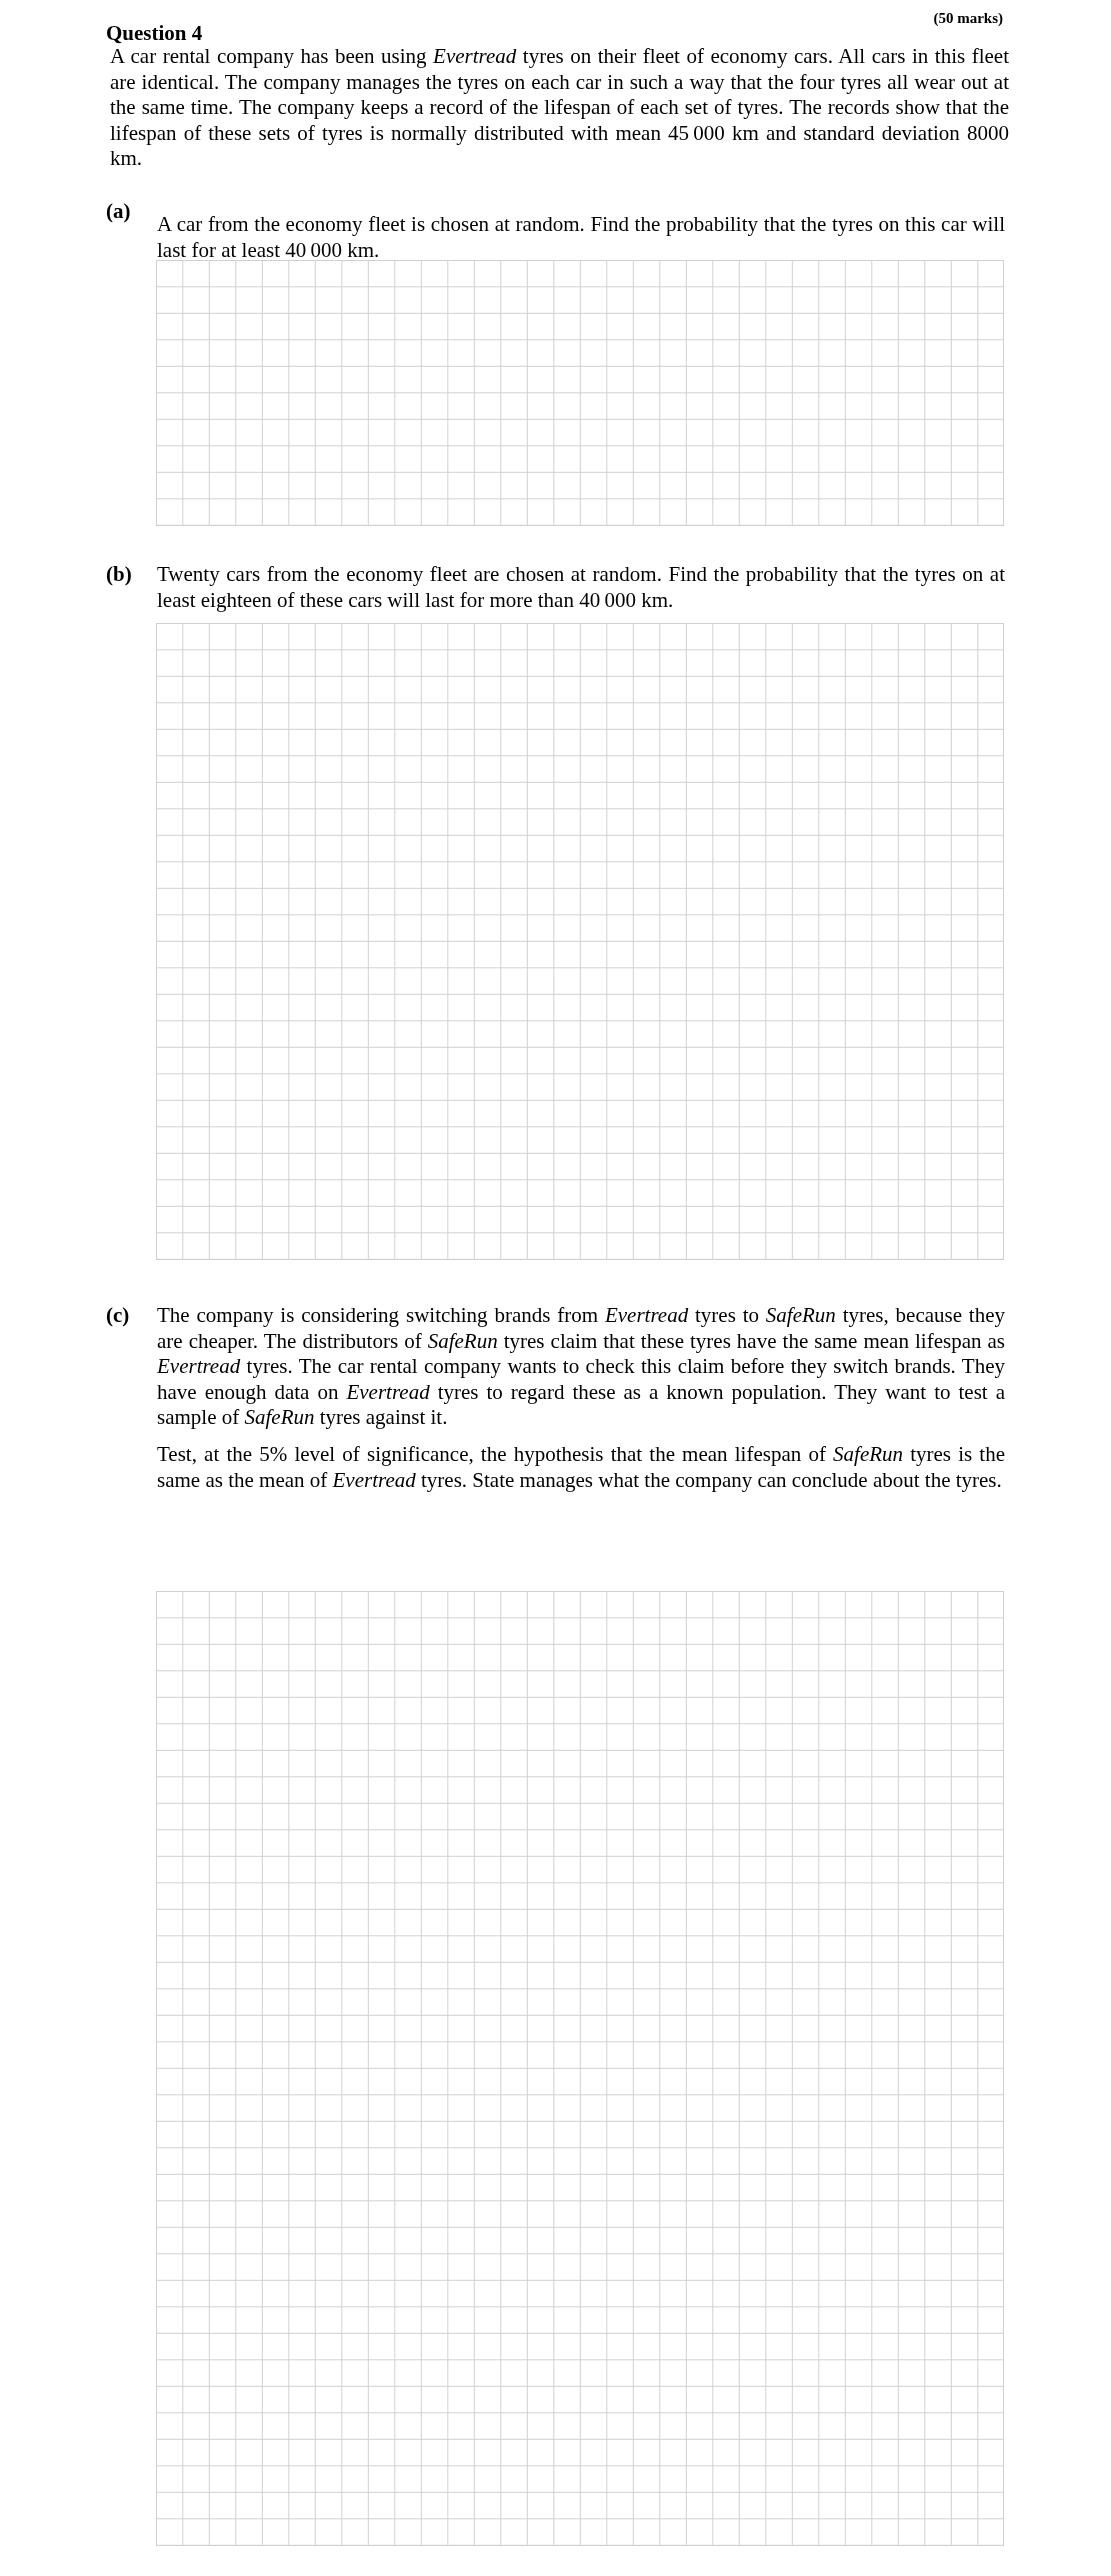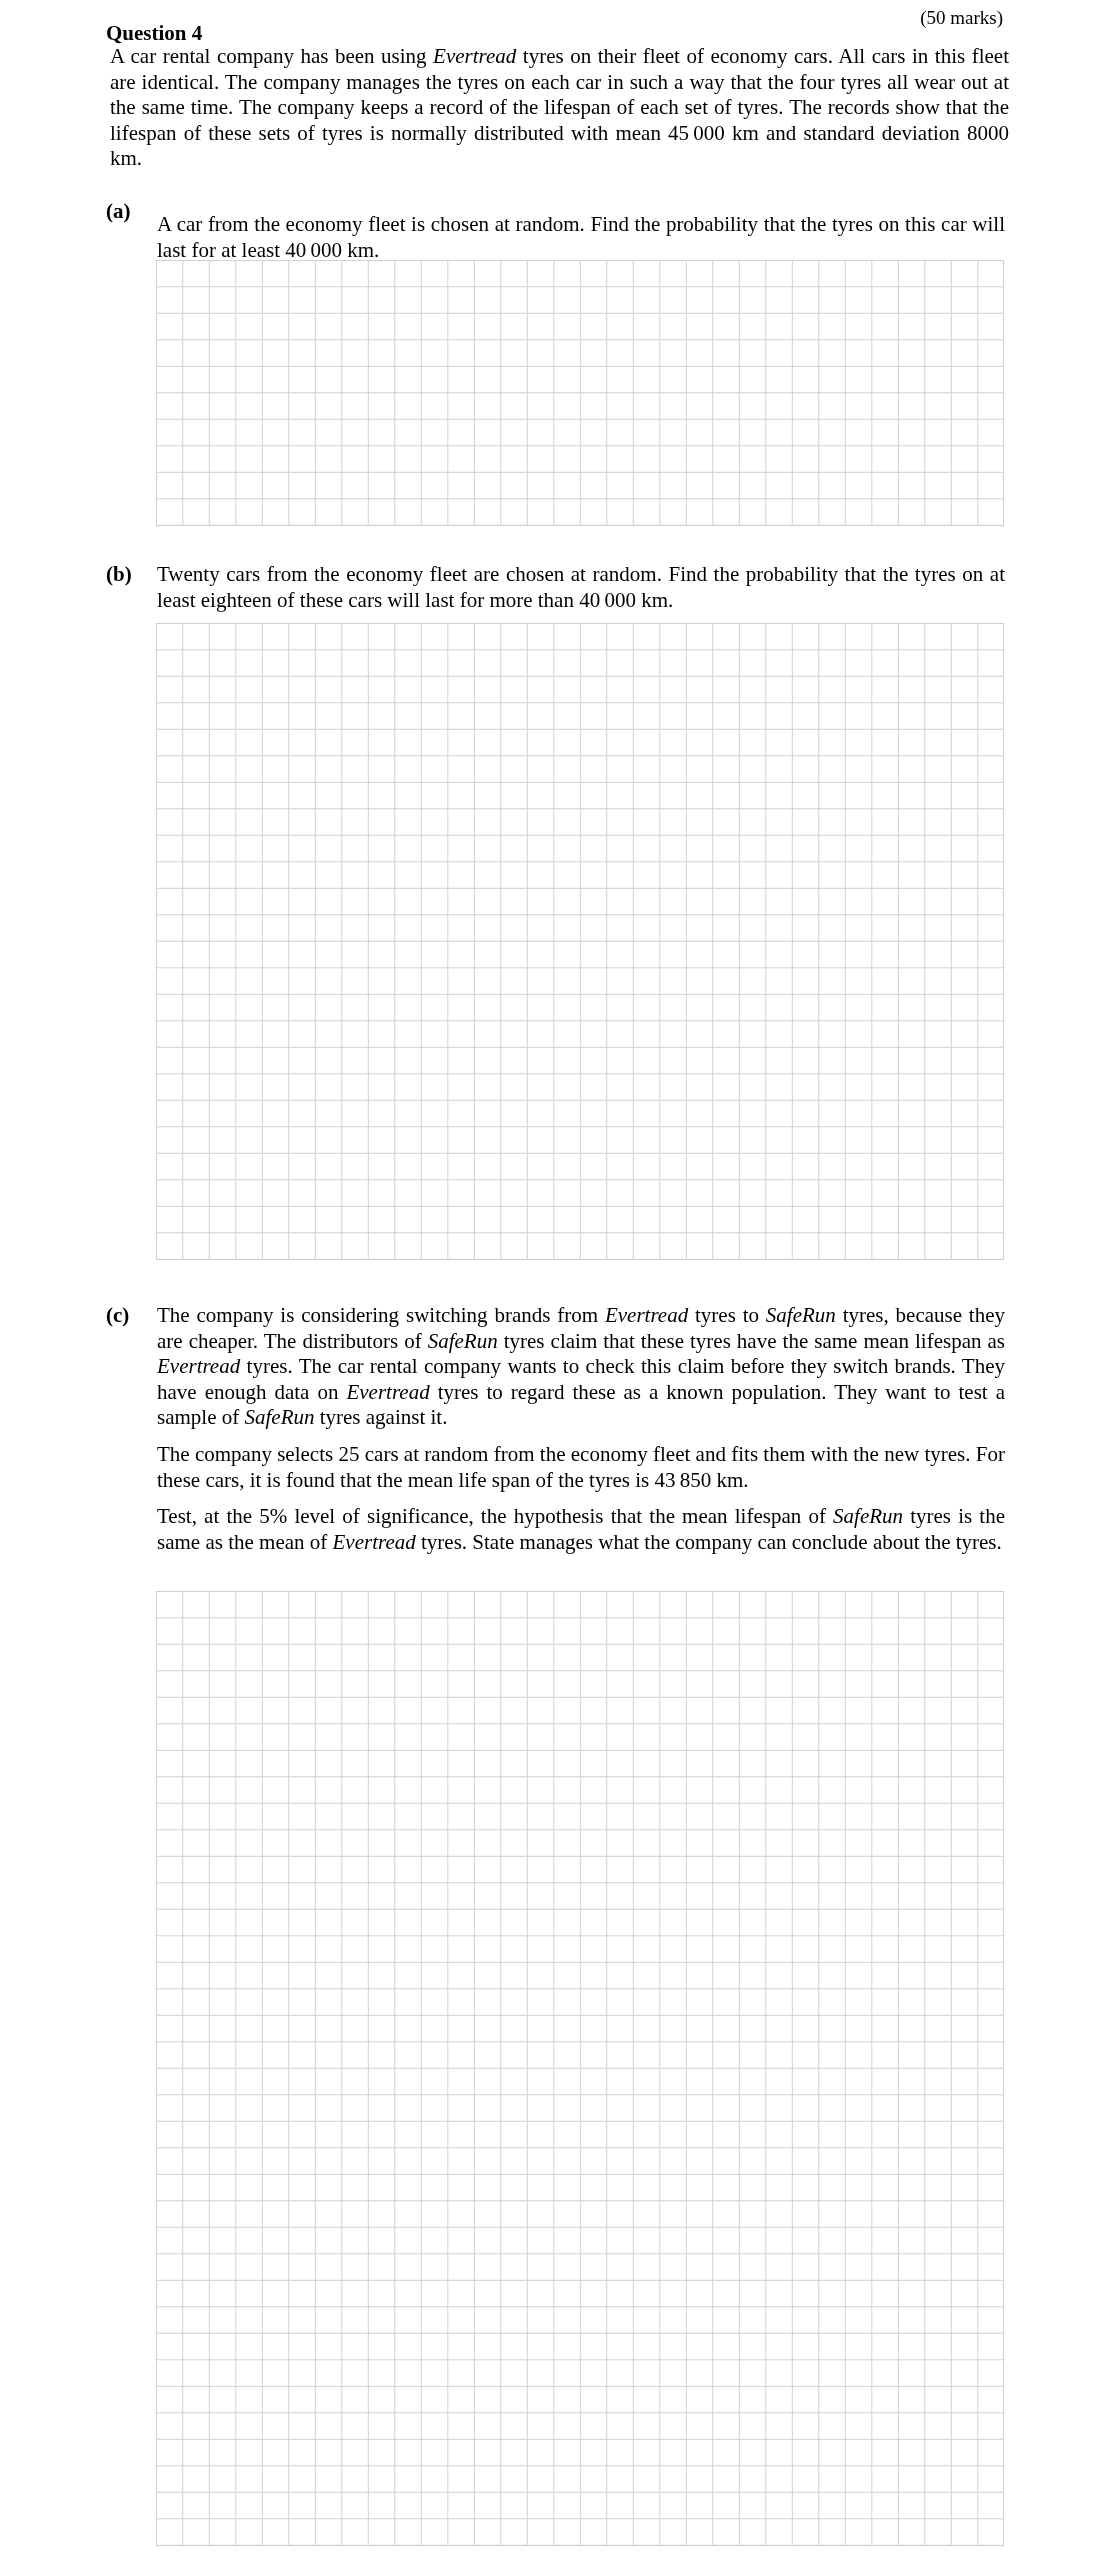--- a/index.html
+++ b/index.html
@@ -6,21 +6,21 @@
   body {
     width: 1111px; height: 2576px; position: relative; overflow: hidden;
     font-family: "Liberation Serif", "DejaVu Serif", serif;
     color: #000;
   }
   .abs { position: absolute; }
   .qtitle {
     left: 106px; top: 21px; font-weight: bold; font-size: 21px; line-height: 24.5px;
   }
   .marks {
-    right: 108px; top: 6.1px; font-weight: normal; font-size: 19px; line-height: 24.5px; text-align: right;
+    right: 108px; top: 6.1px; font-weight: bold; font-size: 15px; line-height: 24.5px; text-align: right;
   }
   .para {
     font-size: 21px; line-height: 25.6px; text-align: justify; text-align-last: left;
     word-spacing: 0px;
   }
   .intro { left: 110px; top: 44px; width: 899px; }
   .part-label {
     left: 106px; font-weight: bold; font-size: 21px; line-height: 25.6px;
   }
   .part-text { left: 157px; width: 848px; }
@@ -61,18 +61,17 @@
   <div class="abs para part-text" style="top:562px;">
     <p>Twenty cars from the economy fleet are chosen at random.  Find the probability that the tyres on at least eighteen of these cars will last for more than 40 000 km.</p>
   </div>
   <div class="grid" style="top:623px; height:637px;"></div>
 </section>
 
 <section>
   <div class="abs part-label" style="top:1303px;">(c)</div>
   <div class="abs para part-text" style="top:1303px;">
     <p><span>The company is considering switching brands from </span><em>Evertread</em><span> tyres to </span><em>SafeRun</em><span> tyres, because they are cheaper.  The distributors of </span><em>SafeRun</em><span> tyres claim that these tyres have the same mean lifespan as </span><em>Evertread</em><span> tyres.  The car rental company wants to check this claim before they switch brands.  They have enough data on </span><em>Evertread</em><span> tyres to regard these as a known population.  They want to test a sample of </span><em>SafeRun</em><span> tyres against it.</span></p>
-    <p>The company selects 25 cars at random from the economy fleet and fits them with the new tyres.  For these cars, it is found that the mean life span of the tyres is 43 850 km.</p>
     <p><span>Test, at the 5% level of significance, the hypothesis that the mean lifespan of </span><em>SafeRun</em><span> tyres is the same as the mean of </span><em>Evertread</em><span> tyres.  State manages what the company can conclude about the tyres.</span></p>
   </div>
   <div class="grid" style="top:1591px; height:955px;"></div>
 </section>
 
 
 </body></html>

